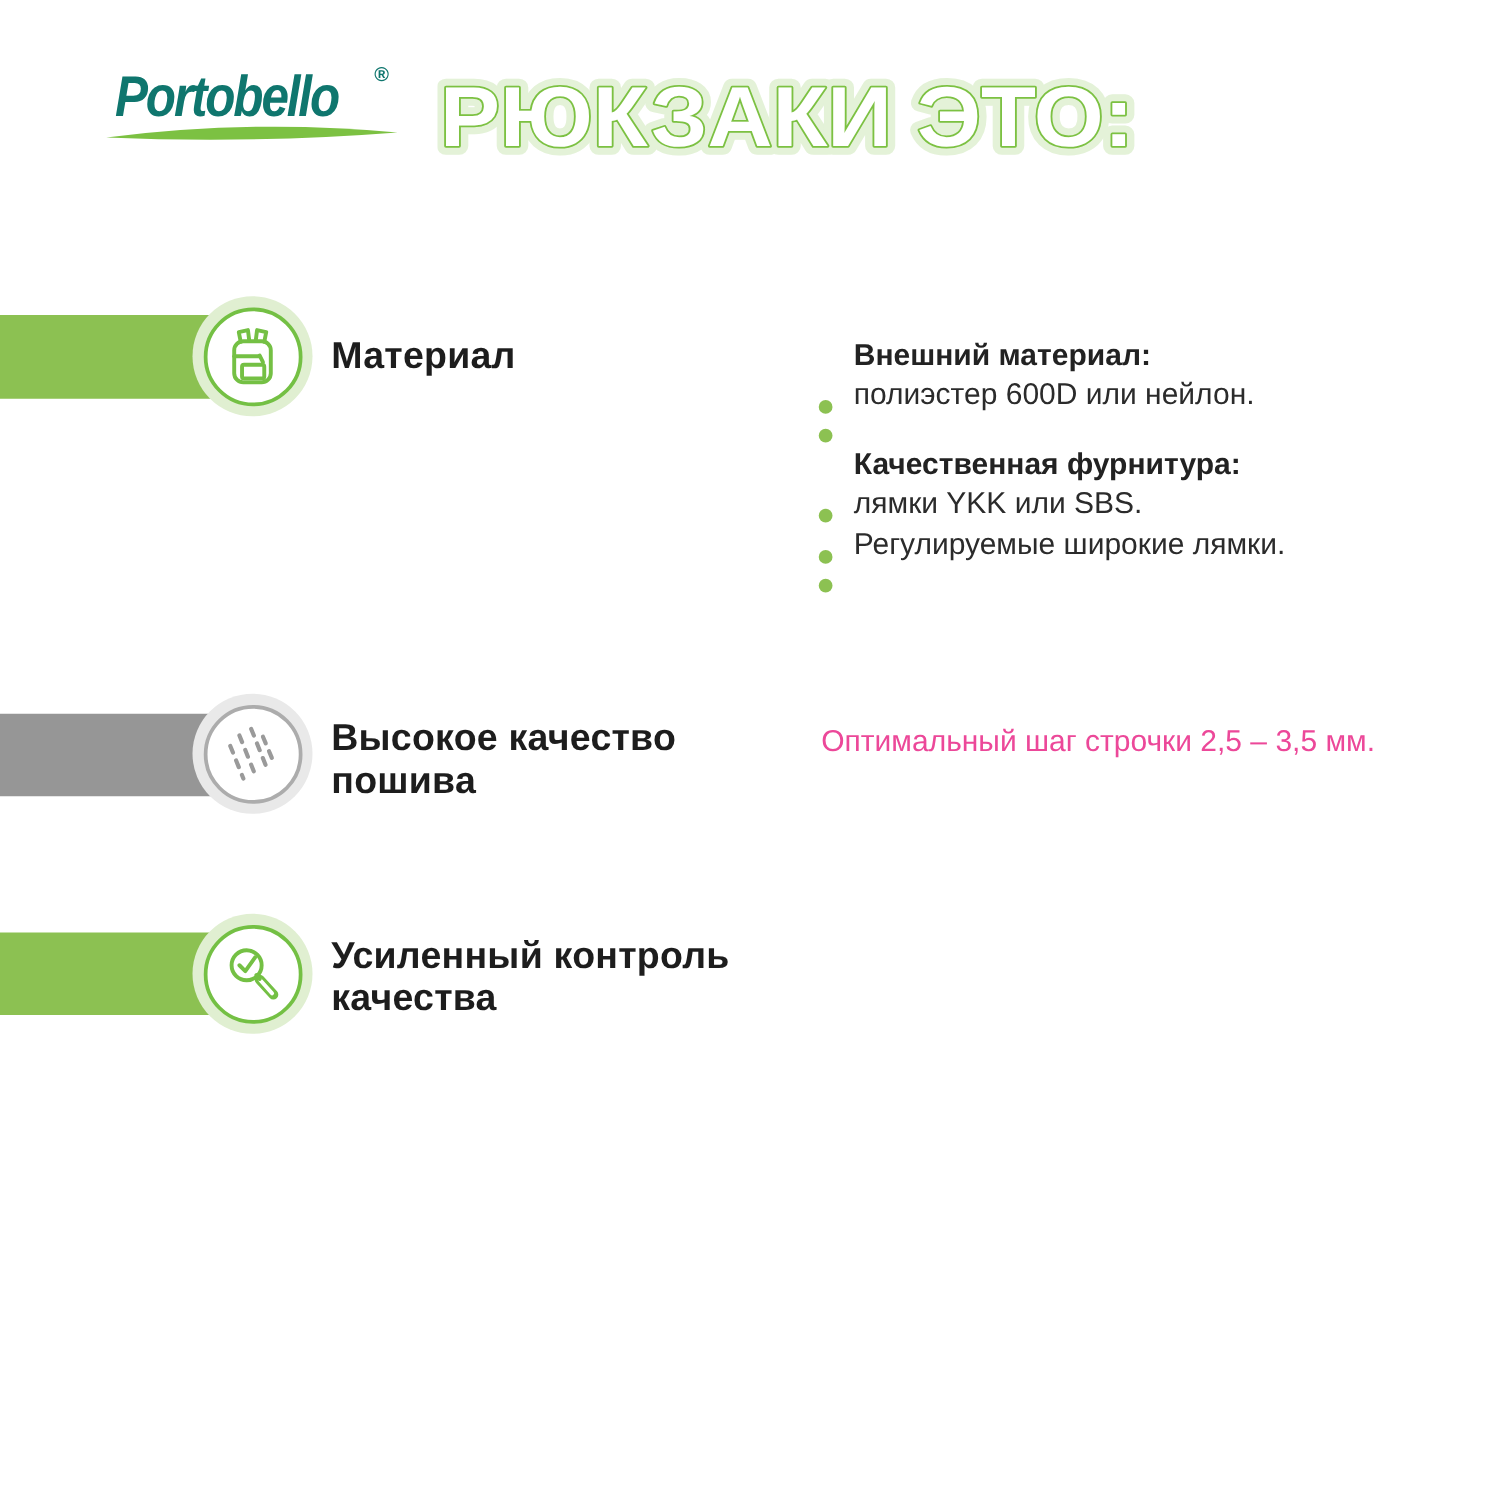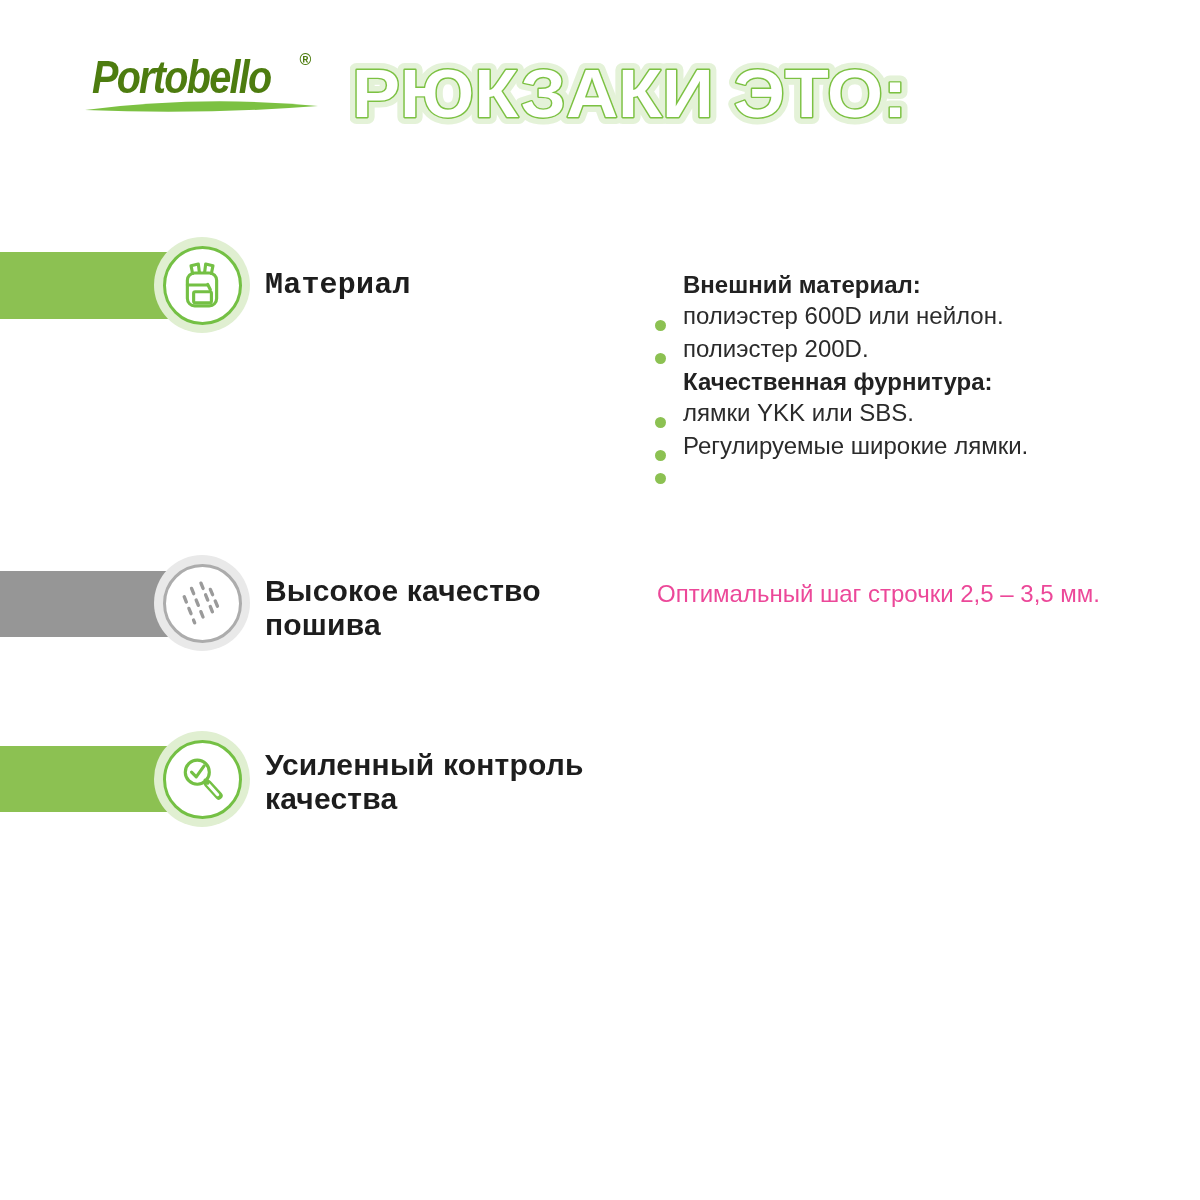--- a/index.html
+++ b/index.html
@@ -1,21 +1,21 @@
 <!DOCTYPE html>
 <html><head>
 <meta charset="utf-8">
 <style>
   html,body{margin:0;padding:0;background:#fff;}
   .canvas{
     position:relative;width:1200px;height:1200px;background:#ffffff;overflow:hidden;
     font-family:"Liberation Sans",sans-serif;
   }
   
-  .brand{position:absolute;left:92px;top:50px;color:#4d7c0f;}
+  .brand{position:absolute;left:92px;top:50px;color:#0f766e;}
   .brand-name{
     display:inline-block;font-size:46px;font-weight:700;font-style:italic;
     letter-spacing:-2px;transform:scaleX(.86);transform-origin:left center;white-space:nowrap;
   }
   .brand-reg{font-size:16px;font-weight:700;vertical-align:28px;}
   .swoosh{position:absolute;left:84px;top:98px;}
   .title-svg{position:absolute;left:350px;top:44px;}
   .title-svg text{
     font-family:"Liberation Sans",sans-serif;font-weight:800;font-size:68px;
     paint-order:stroke fill;stroke-linejoin:round;
@@ -42,21 +42,21 @@
     width:73px;height:73px;border-radius:50%;background:#ffffff;
     display:flex;align-items:center;justify-content:center;
   }
   .badge.green .badge-core{border:3.5px solid #74c044;}
   .badge.gray  .badge-core{border:3.5px solid #acacac;}
   
   .heading{
     position:absolute;left:265px;margin:0;font-size:30px;font-weight:700;
     line-height:34px;color:#1d1d1d;white-space:pre-line;letter-spacing:.2px;
   }
-  .heading.r1{top:268px;font-family:Liberation Mono, monospace;}
+  .heading.r1{top:268px;}
   .heading.r2{top:574px;}
   .heading.r3{top:748px;}
   
   .bullets{
     position:absolute;left:655px;top:269px;margin:0;padding:0;list-style:none;
     width:500px;font-size:24px;line-height:31px;color:#2b2b2b;
   }
   .bullets li{display:flex;align-items:flex-end;margin-bottom:2px;}
   .dot{
     flex:0 0 11px;width:11px;height:11px;border-radius:50%;
@@ -106,21 +106,20 @@
     <li>
       <span class="dot"></span>
       <div>
         <div class="b-lead">Внешний материал:</div>
         <div class="b-text">полиэстер 600D или нейлон.</div>
       </div>
     </li>
     <li>
       <span class="dot"></span>
       <div>
-        <div class="b-text">полиэстер 200D.</div>
       </div>
     </li>
     <li>
       <span class="dot"></span>
       <div>
         <div class="b-lead">Качественная фурнитура:</div>
         <div class="b-text">лямки YKK или SBS.</div>
       </div>
     </li>
     <li>

